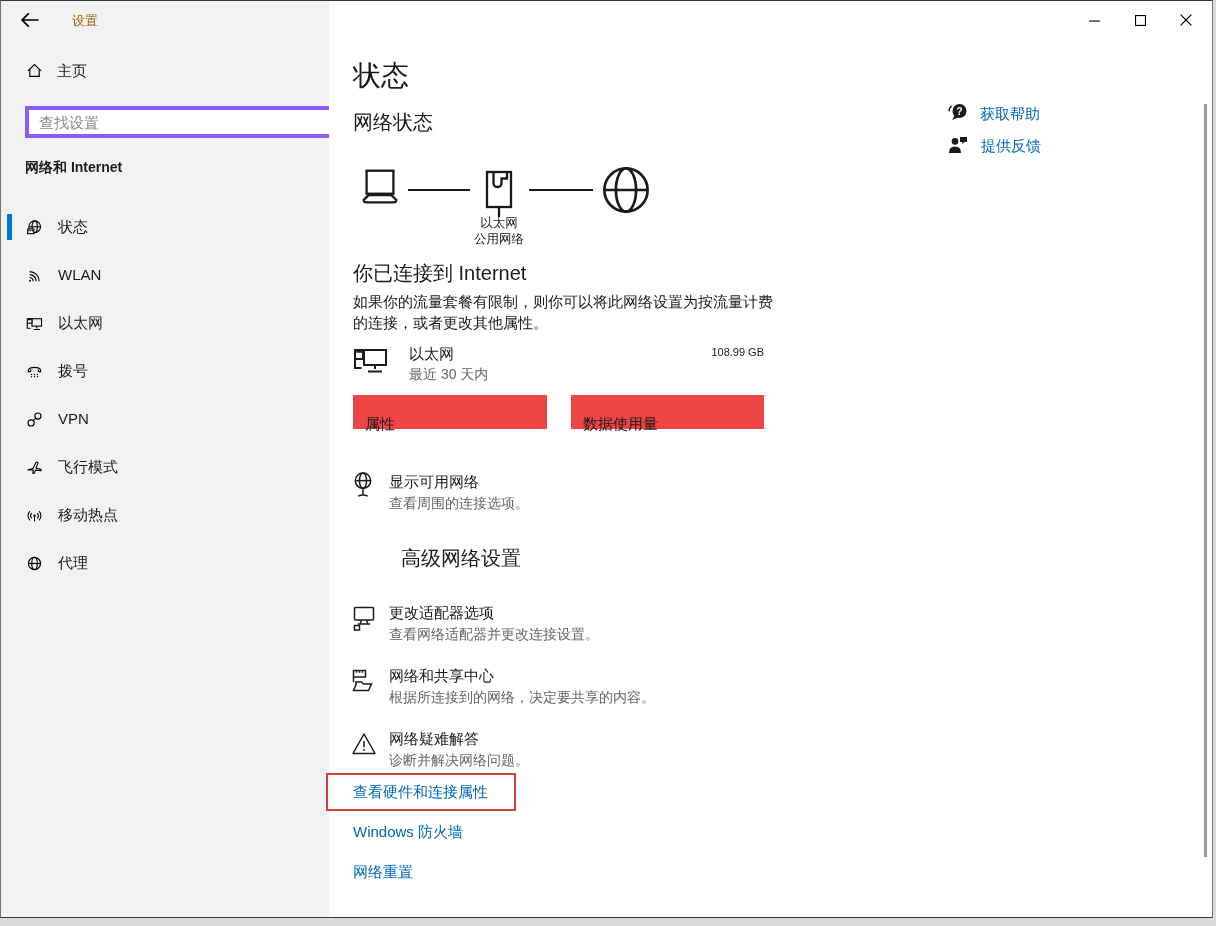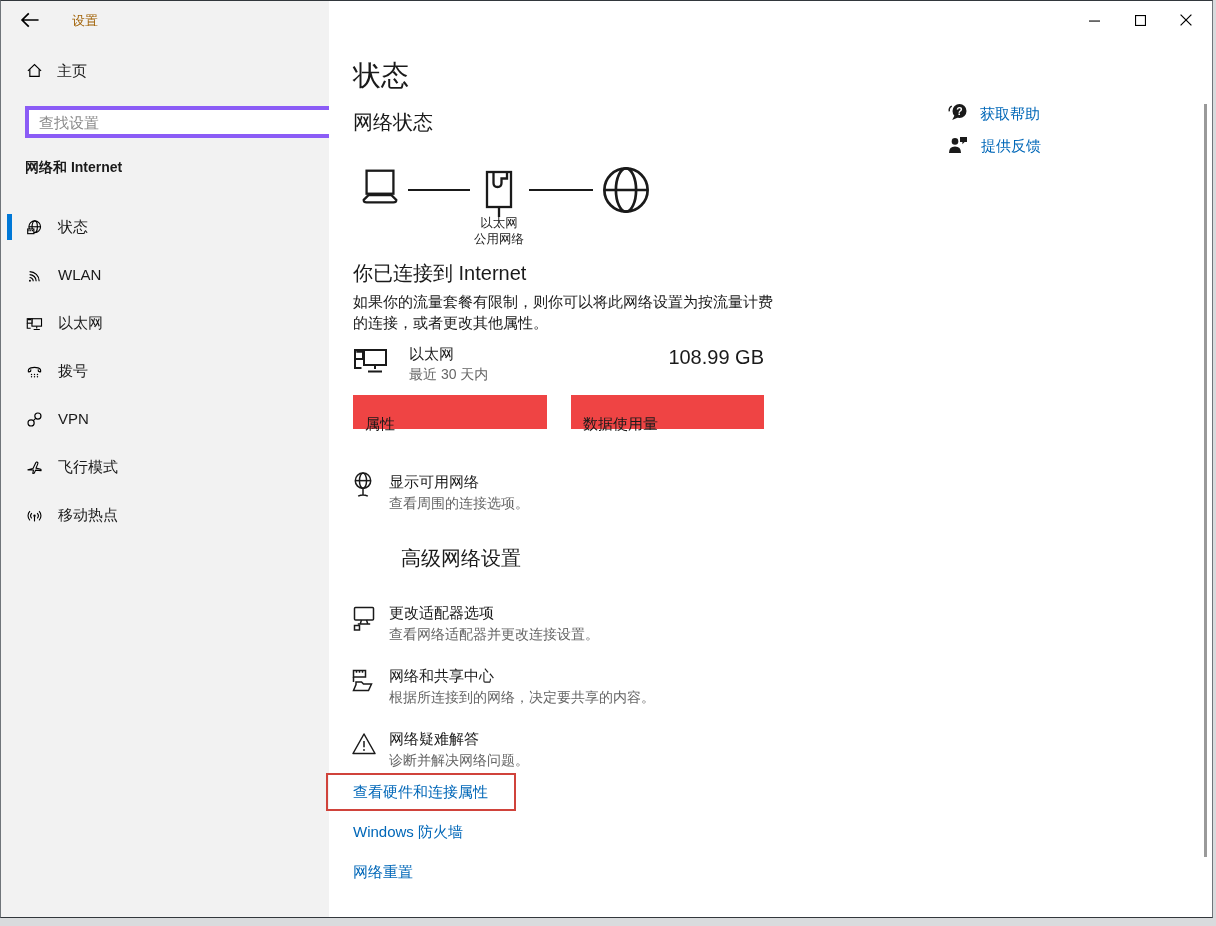--- a/index.html
+++ b/index.html
@@ -197,20 +197,31 @@
           <svg width="17" height="17" viewBox="0 0 16 16" fill="none" stroke="#000" stroke-width="1.05">
             <circle cx="8" cy="8.2" r="1.1" fill="#000" stroke="none"></circle>
             <path d="M8 9.3 V13.6"></path>
             <path d="M5.5 5.7 A3.6 3.6 0 0 0 5.5 10.7 M10.5 5.7 A3.6 3.6 0 0 1 10.5 10.7"></path>
             <path d="M3.7 3.9 A6.1 6.1 0 0 0 3.7 12.5 M12.3 3.9 A6.1 6.1 0 0 1 12.3 12.5"></path>
           </svg>
         </span>
         <span class="lbl">移动热点</span>
       </div>
 
+      <div class="nav-item">
+
+        <span class="ic">
+          <svg width="17" height="17" viewBox="0 0 16 16" fill="none" stroke="#000" stroke-width="1.1">
+            <circle cx="8" cy="8" r="5.7"></circle>
+              <ellipse cx="8" cy="8" rx="2.6" ry="5.7"></ellipse>
+              <path d="M2.3 8 H13.7"></path>
+          </svg>
+        </span>
+        <span class="lbl">代理</span>
+      </div>
 
     </nav>
   </aside>
 
   <main class="main">
 
     <div class="abs h1" style="left:24px;top:56px;">状态</div>
     <div class="abs h2" style="left:24px;top:108px;">网络状态</div>
 
     <div class="abs" style="left:28px;top:166px;">
@@ -245,21 +256,21 @@
       <svg width="36" height="34" viewBox="0 0 36 34" fill="none" stroke="#1a1a1a" stroke-width="2">
         <rect x="11" y="5" width="22" height="15"></rect>
         <path d="M22 20 v4 M15 26.5 h14"></path>
         <rect x="2" y="5" width="8" height="9" fill="#fff"></rect>
         <path d="M4.3 5 v2.8 M6.2 5 v2.8 M8.1 5 v2.8"></path>
         <path d="M2 14 v9 h6.5"></path>
       </svg>
     </div>
     <div class="abs" style="left:80px;top:344px;font-size:15px;">以太网</div>
     <div class="abs sub-txt" style="left:80px;top:365px;">最近 30 天内</div>
-    <div class="abs" style="left:275px;top:345px;width:160px;text-align:right;font-size:20px;">108.99 GB</div>
+    <div class="abs" style="left:275px;top:345px;width:160px;text-align:right;font-size:11px;">108.99 GB</div>
 
     <button class="gray-btn" style="left:24px;width:194px;">属性</button>
     <button class="gray-btn" style="left:242px;width:193px;">数据使用量</button>
 
     <div class="abs" style="left:22px;top:468px;cursor:pointer;">
       <span class="abs" style="left:0;top:2px;">
         <svg width="24" height="30" viewBox="0 0 22 28" fill="none" stroke="#1a1a1a" stroke-width="1.4">
           <circle cx="11" cy="9" r="7.2"></circle>
           <ellipse cx="11" cy="9" rx="3.3" ry="7.2"></ellipse>
           <path d="M3.8 9 H18.2"></path>

